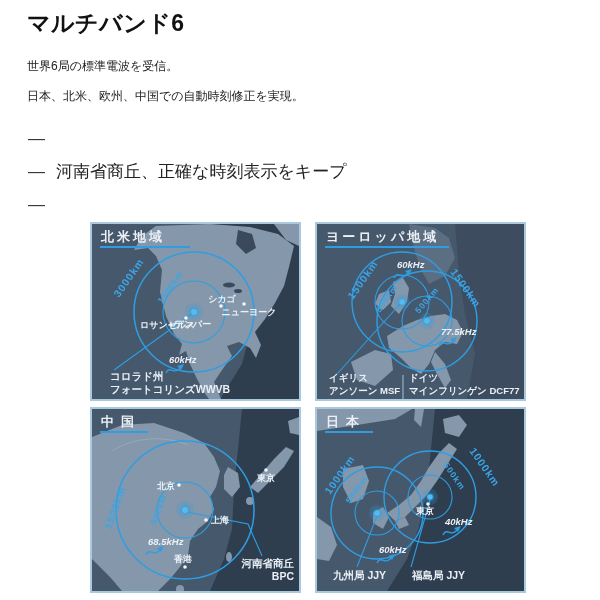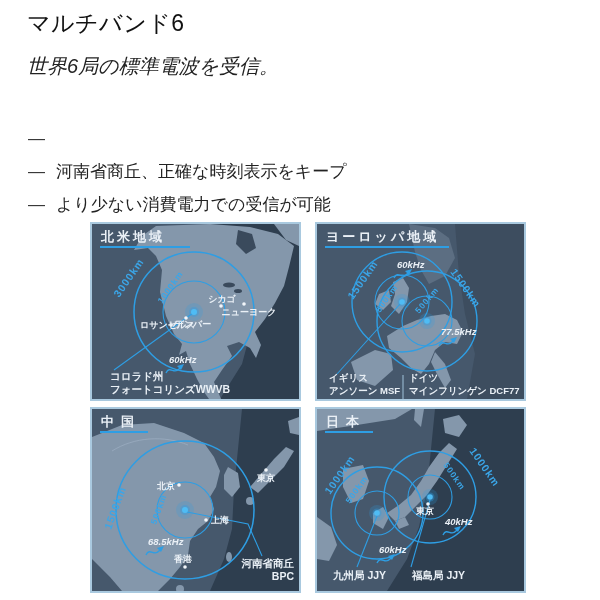--- a/index.html
+++ b/index.html
@@ -2,24 +2,24 @@
 <html><head>
 <meta charset="utf-8">
 <style>
   html,body{margin:0;padding:0;}
   body{
     width:600px;height:600px;background:#ffffff;position:relative;
     font-family:"Liberation Sans","DejaVu Sans",sans-serif;color:#222;
     overflow:hidden;
   }
   .title{
-    position:absolute;left:27px;top:8px;font-size:23px;font-weight:normal;color:#111;
+    position:absolute;left:27px;top:8px;font-size:23px;font-weight:bold;color:#111;
     letter-spacing:.5px;
   }
-  .desc{position:absolute;left:27px;top:51px;font-size:20px;line-height:30px;color:#222;font-style:italic;}
+  .desc{position:absolute;left:27px;top:51px;font-size:12px;line-height:30px;color:#222;}
   .features{position:absolute;left:28px;top:122px;font-size:17px;color:#222;}
   .feature{display:flex;align-items:center;height:33px;}
   .feature .dash{margin-right:11px;color:#333;}
   .panels{position:absolute;left:90px;top:222px;width:436px;height:371px;}
   .panel{position:absolute;border:2px solid #A9C9DF;background:#46586C;}
   .p-na{left:0;top:0;width:207px;height:175px;}
   .p-eu{left:225px;top:0;width:207px;height:175px;}
   .p-cn{left:0;top:185px;width:207px;height:182px;}
   .p-jp{left:225px;top:185px;width:207px;height:182px;}
   svg{display:block;}
@@ -44,33 +44,33 @@
   .glow1{fill:#2E9EE4;opacity:.22;}
   .glow2{fill:#2E9EE4;opacity:.35;}
 </style>
 </head>
 <body>
 
 <div class="title">マルチバンド6</div>
 
 <div class="desc">
   <div>世界6局の標準電波を受信。</div>
+  <div>日本、北米、欧州、中国での自動時刻修正を実現。</div>
 </div>
 
 <div class="features">
   <div class="feature">
     <span class="dash">—</span>
   </div>
   <div class="feature">
     <span class="dash">—</span>
     <span>河南省商丘、正確な時刻表示をキープ</span>
   </div>
   <div class="feature">
     <span class="dash">—</span>
-    <span>より少ない消費電力での受信が可能</span>
   </div>
 </div>
 
 <div class="panels">
 
   <div class="panel p-na">
     <svg width="207" height="175" viewBox="0 0 207 175">
       <rect width="207" height="175" fill="#46586C"></rect>
       <path d="M118,0 L207,0 L207,175 L128,175 L150,140 L162,95 L172,60 L178,30 Z" fill="#2E3E4F"></path>
       <path d="M64,2 L50,12 L42,26 L56,24 L64,32 L70,46 L68,68 L74,92 L82,110 L90,120 L87,131 L94,127 L98,140 L105,155 L112,168 L117,175 L129,175 L122,158 L130,146 L140,132 L135,122 L147,118 L158,124 L164,134 L169,121 L163,108 L173,95 L183,79 L192,62 L197,43 L202,22 L186,10 L158,3 L118,0 Z" fill="#8497AB"></path>

